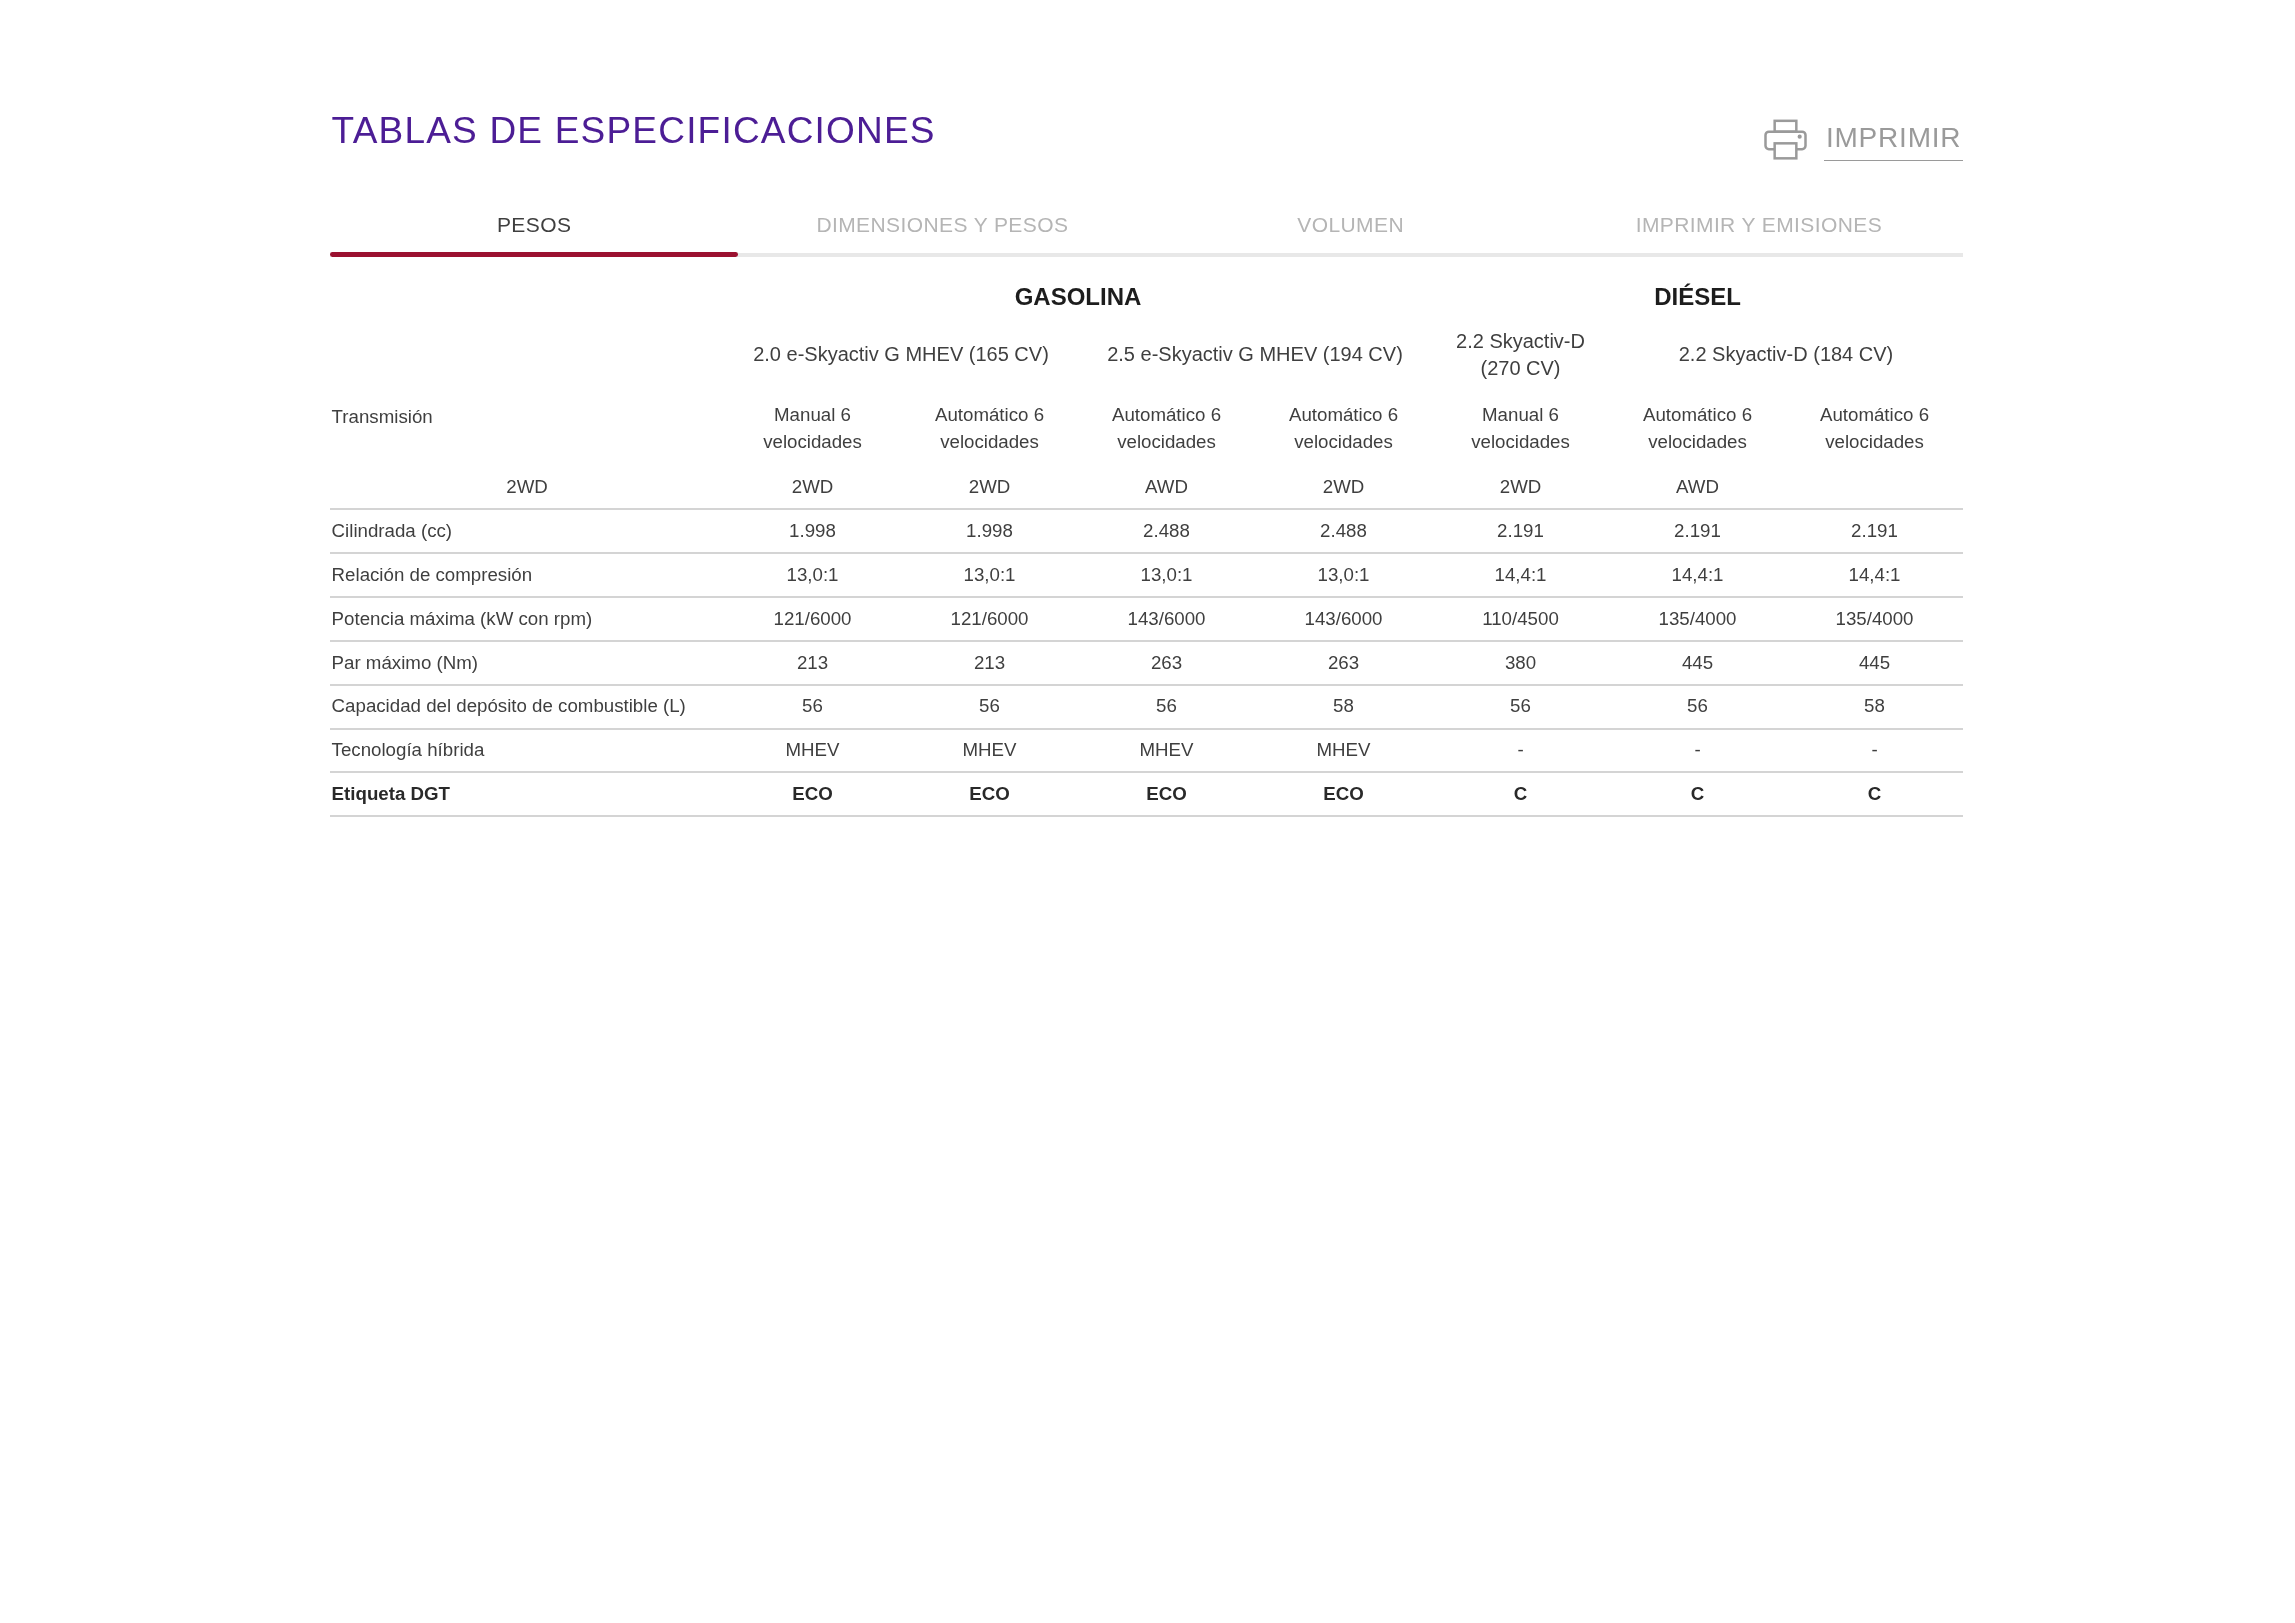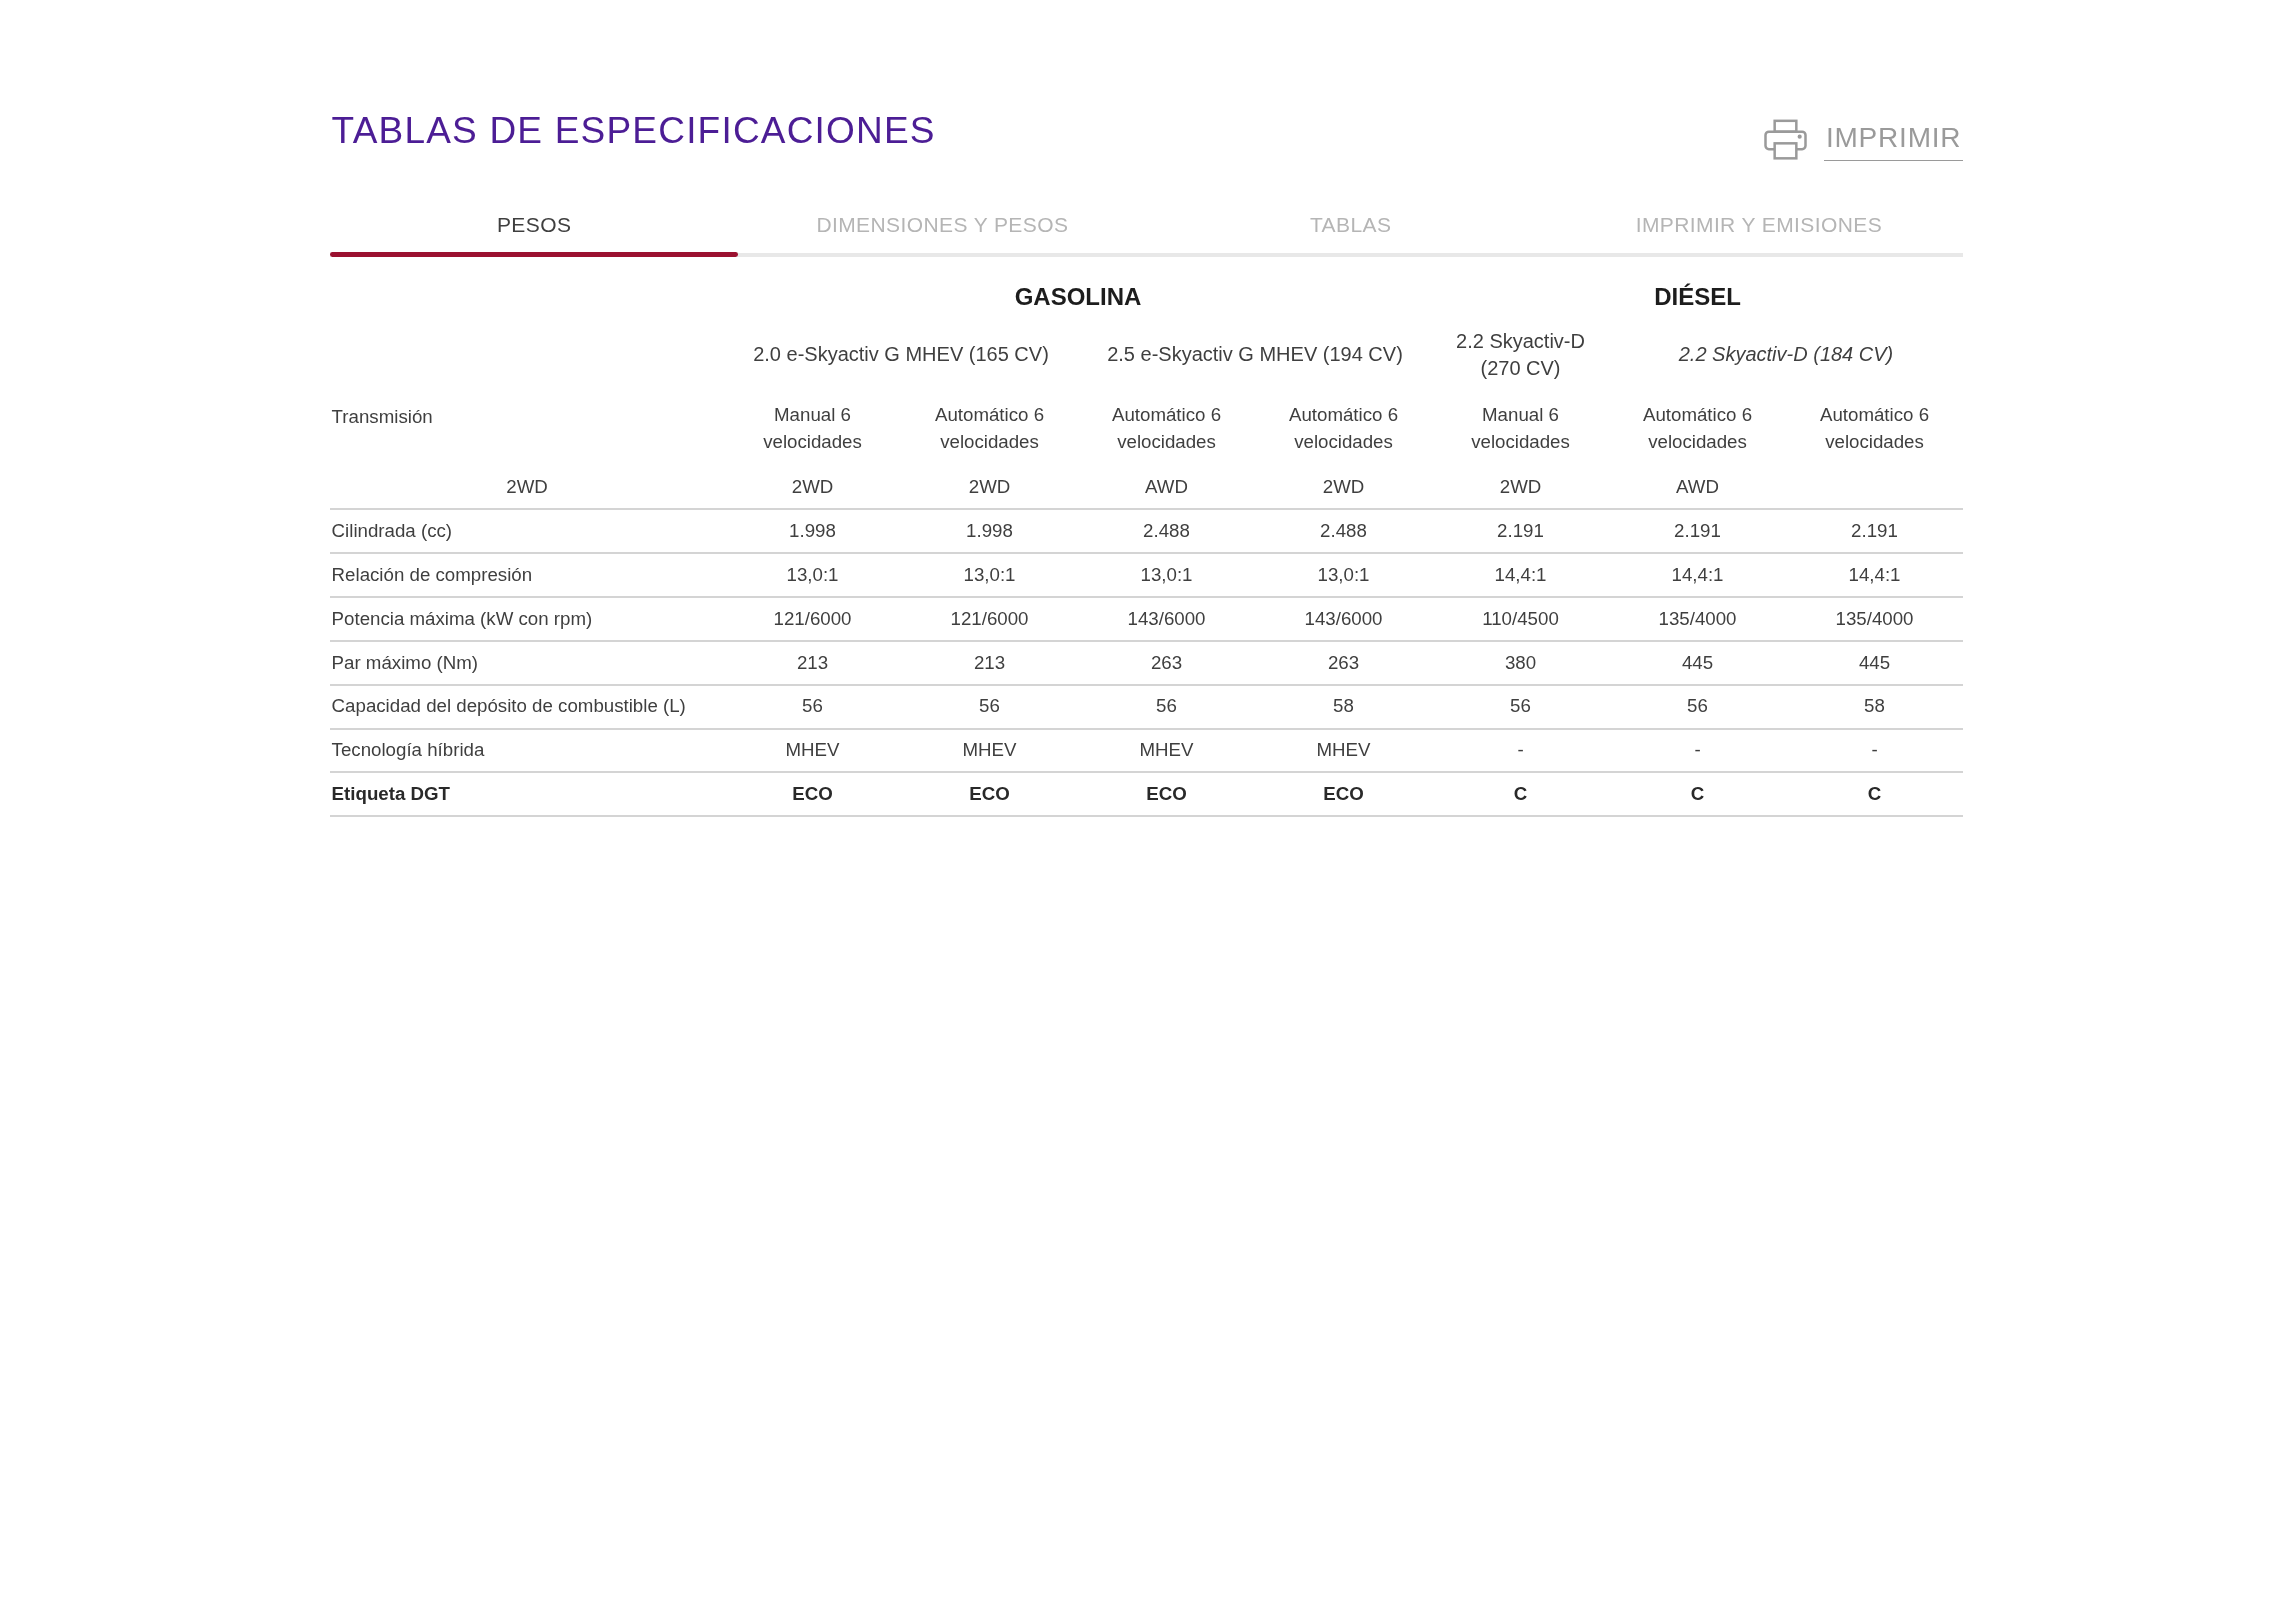--- a/index.html
+++ b/index.html
@@ -53,36 +53,36 @@
         <rect x="14" y="29" width="26" height="18" stroke="#9a9a9a" stroke-width="3" fill="#ffffff"></rect>
         <circle cx="44" cy="21" r="2.5" fill="#9a9a9a"></circle>
       </svg>
     </span>
     <span class="print-label">IMPRIMIR</span>
   </button>
 
   <nav class="tabs">
     <button class="tab active">PESOS</button>
     <button class="tab">DIMENSIONES Y PESOS</button>
-    <button class="tab">TABLAS</button>
+    <button class="tab">VOLUMEN</button>
     <button class="tab">IMPRIMIR Y EMISIONES</button>
   </nav>
 
   <div class="spec-table">
       <div class="trow group-row">
         <div class="cell cell-label"></div>
         <div class="cell" style="grid-column: 2 / span 4;">GASOLINA</div>
         <div class="cell" style="grid-column: 6 / span 3;">DIÉSEL</div>
       </div>
       <div class="trow engine-row">
         <div class="cell cell-label"></div>
         <div class="cell" style="grid-column: 2 / span 2;">2.0 e-Skyactiv G MHEV (165 CV)</div>
         <div class="cell" style="grid-column: 4 / span 2; text-align: center;">2.5 e-Skyactiv G MHEV (194 CV)</div>
         <div class="cell" style="grid-column: 6 / span 1;">2.2 Skyactiv-D (270 CV)</div>
-        <div class="cell" style="grid-column: 7 / span 2; font-style: italic;">2.2 Skyactiv-D (184 CV)</div>
+        <div class="cell" style="grid-column: 7 / span 2;">2.2 Skyactiv-D (184 CV)</div>
       </div>
       <div class="trow row-transmission">
         <div class="cell cell-label">Transmisión</div>
         <div class="cell">Manual 6 velocidades</div>
         <div class="cell">Automático 6 velocidades</div>
         <div class="cell">Automático 6 velocidades</div>
         <div class="cell">Automático 6 velocidades</div>
         <div class="cell">Manual 6 velocidades</div>
         <div class="cell">Automático 6 velocidades</div>
         <div class="cell">Automático 6 velocidades</div>

